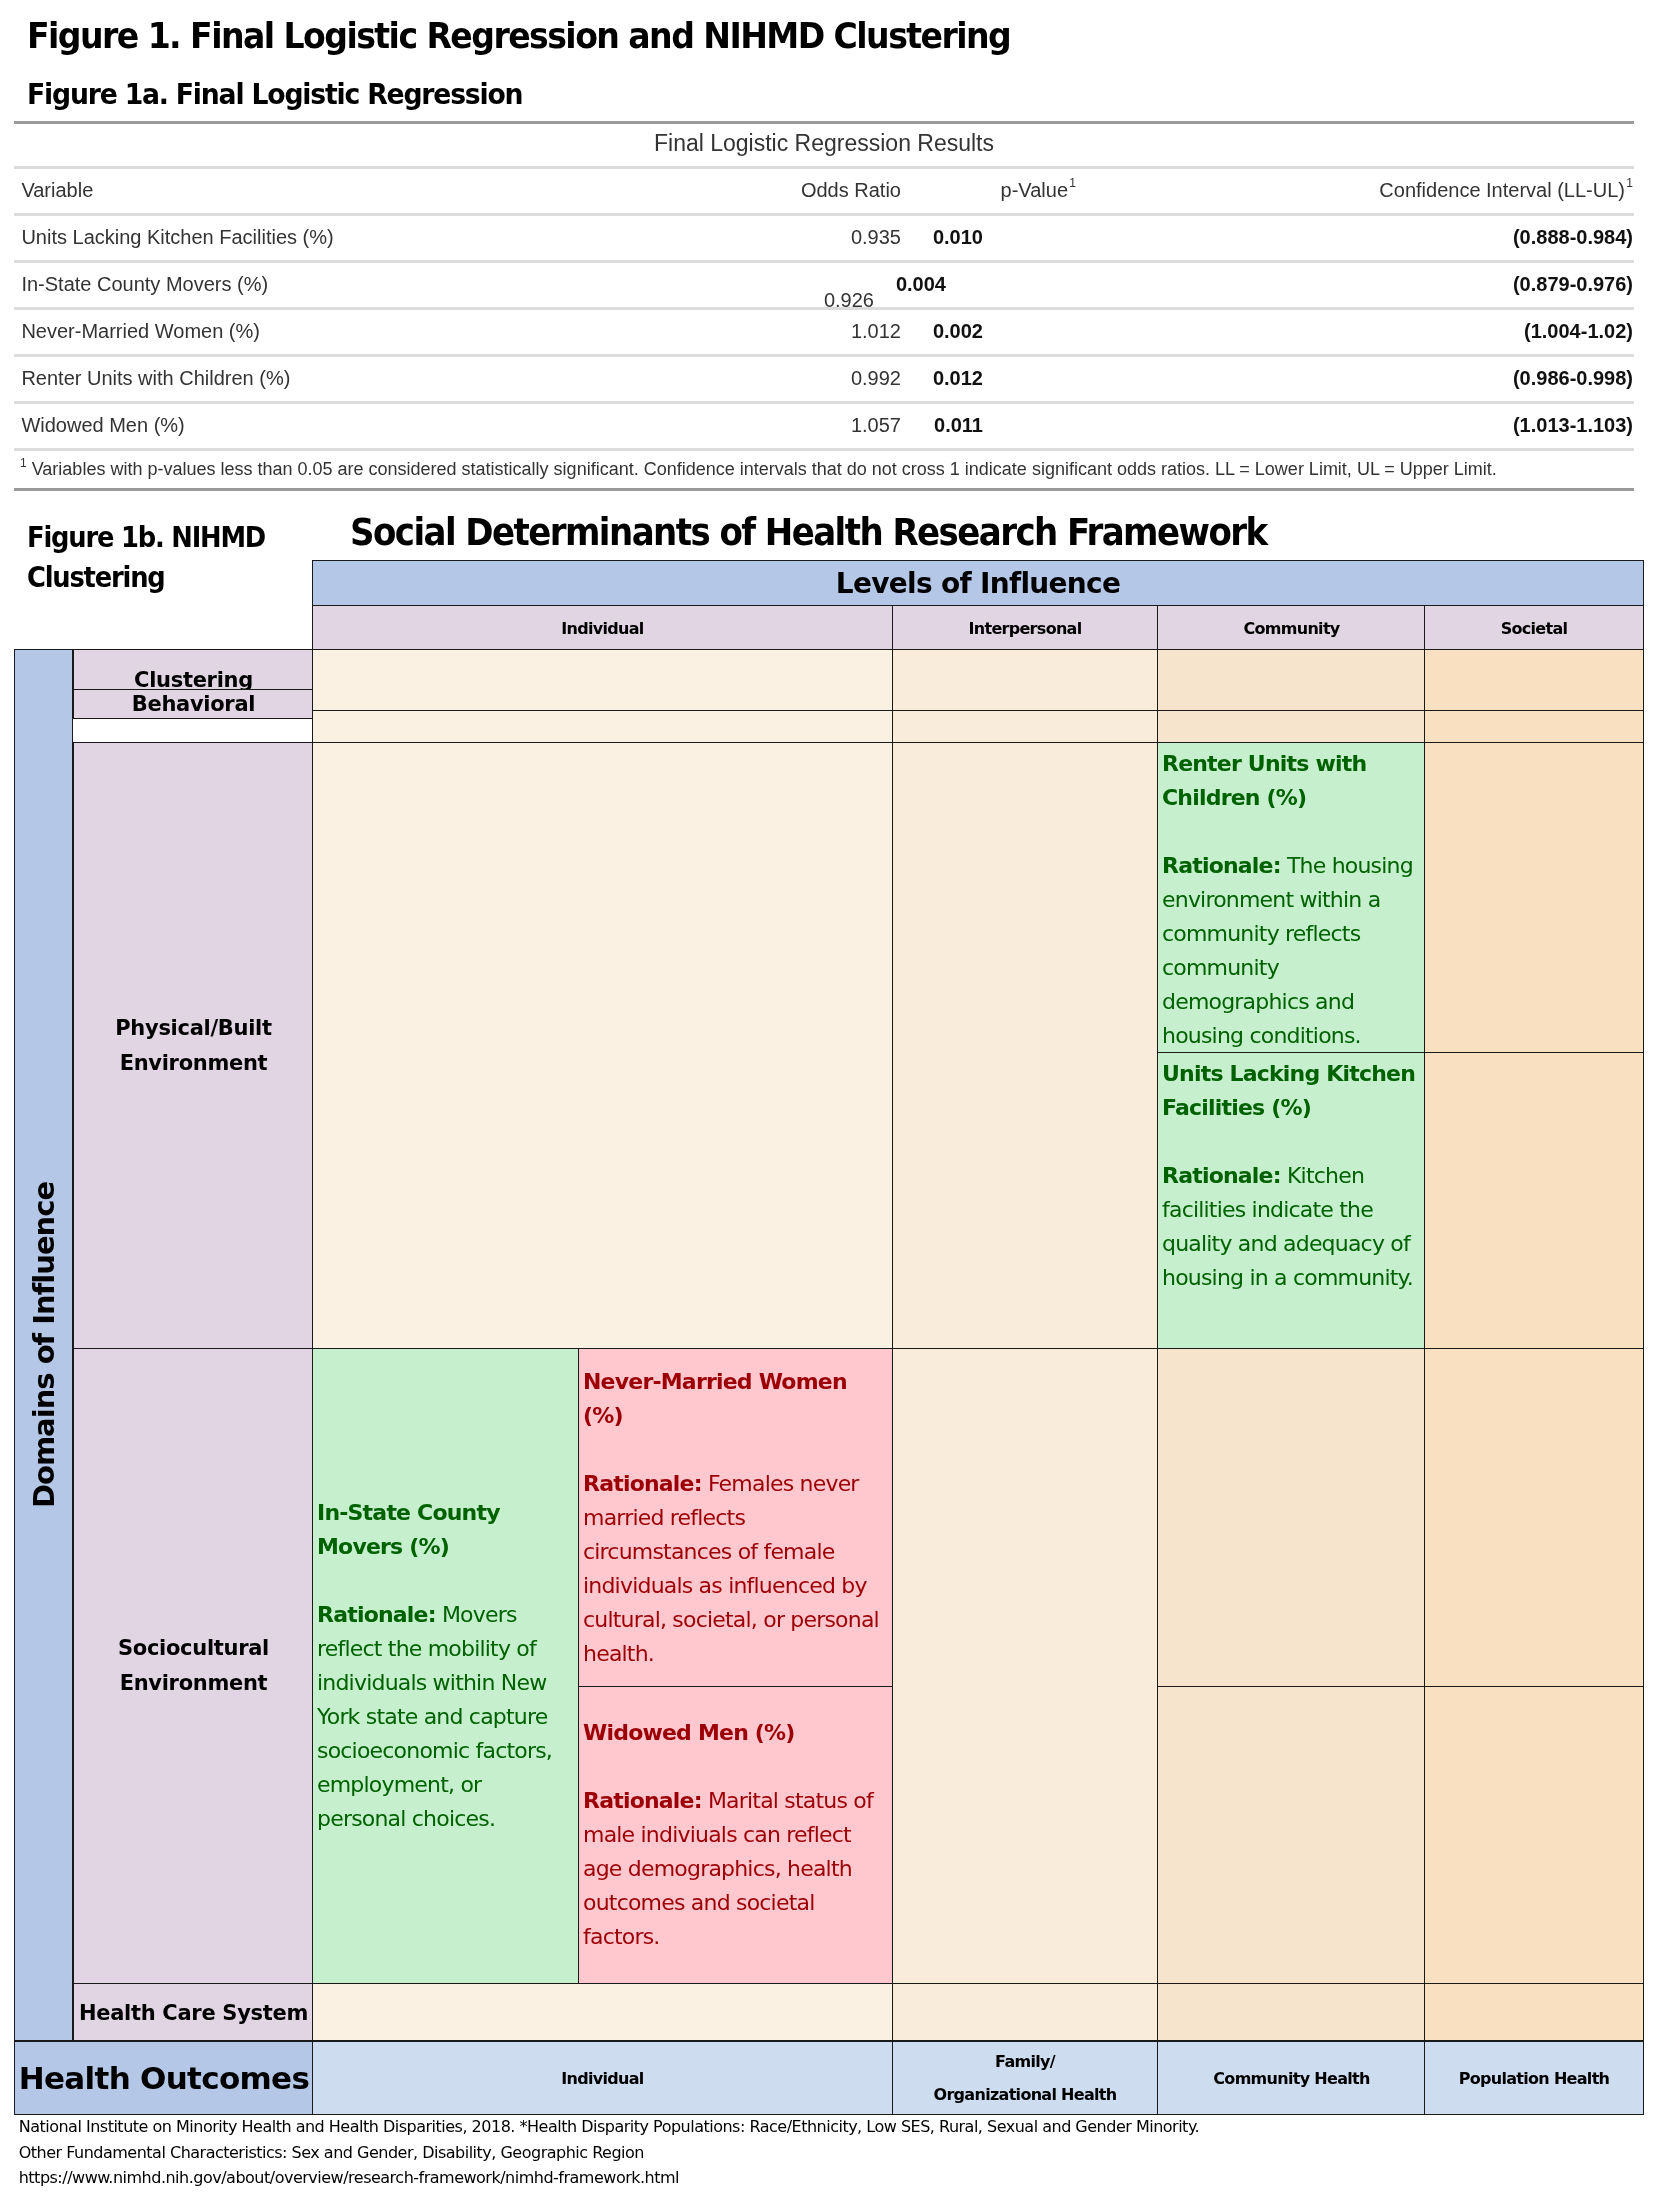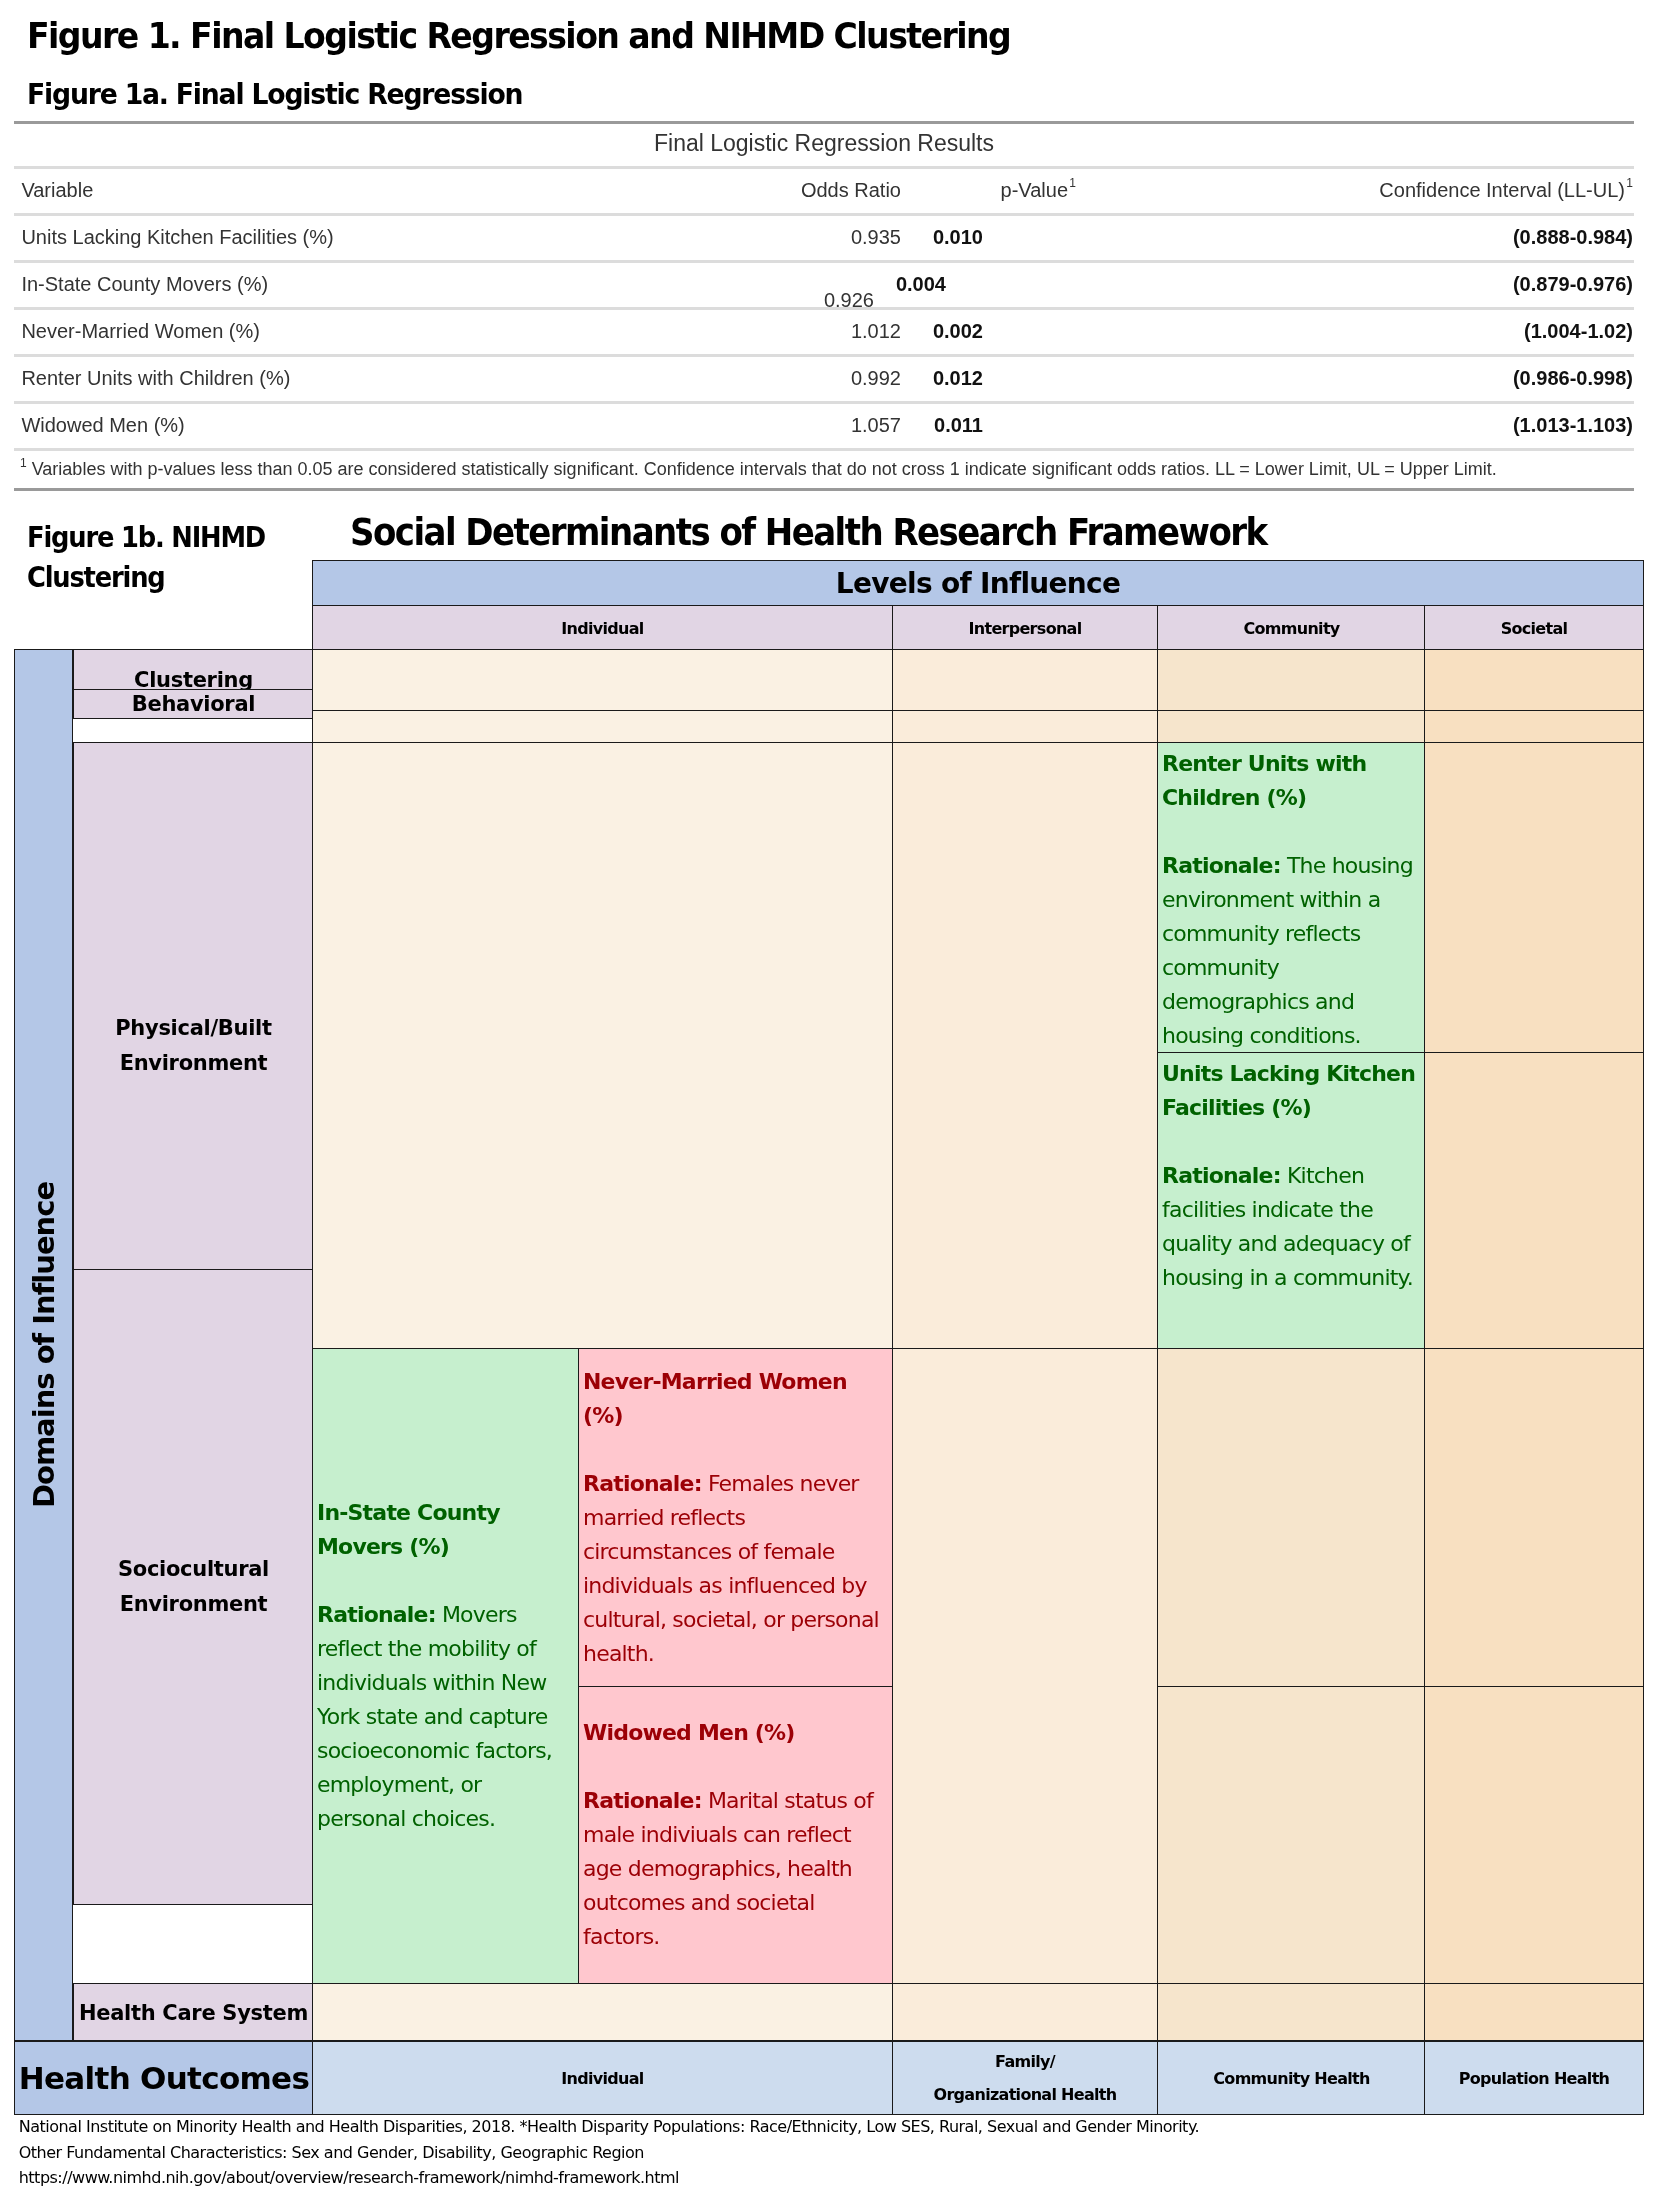--- a/index.html
+++ b/index.html
@@ -118,21 +118,21 @@
   <div class="cell purp center-text hdr-text" style="left:1157px; top:605px; width:269px; height:46px;">Community</div>
   <div class="cell purp center-text hdr-text" style="left:1424px; top:605px; width:220px; height:46px;">Societal</div>
 
   <div class="cell lvl vert">
     <div class="vert-label">Domains of Influence</div>
   </div>
 
   <div class="cell purp center-text dom-text" style="left:73px; top:649px; width:241px; height:62px;">Clustering</div>
   <div class="cell purp center-text dom-text" style="left:73px; top:689px; width:241px; height:30px;">Behavioral</div>
   <div class="cell purp center-text dom-text" style="left:73px; top:742px; width:241px; height:607px; padding:0 40px;">Physical/Built Environment</div>
-  <div class="cell purp center-text dom-text" style="left:73px; top:1269px; width:241px; height:636px; padding:8px 40px;">Sociocultural Environment</div>
+  <div class="cell purp center-text dom-text" style="left:73px; top:1348px; width:241px; height:636px; padding:8px 40px;">Sociocultural Environment</div>
   <div class="cell purp center-text dom-text" style="left:73px; top:1983px; width:241px; height:60px;">Health Care System</div>
 
   <div class="cell c-ind" style="left:312px; top:649px; width:581px; height:62px;"></div>
   <div class="cell c-int" style="left:892px; top:649px; width:266px; height:62px;"></div>
   <div class="cell c-com" style="left:1157px; top:649px; width:269px; height:62px;"></div>
   <div class="cell c-soc" style="left:1424px; top:649px; width:220px; height:62px;"></div>
 
   <div class="cell c-ind" style="left:312px; top:710px; width:581px; height:33px;"></div>
   <div class="cell c-int" style="left:892px; top:710px; width:266px; height:33px;"></div>
   <div class="cell c-com" style="left:1157px; top:710px; width:269px; height:33px;"></div>

